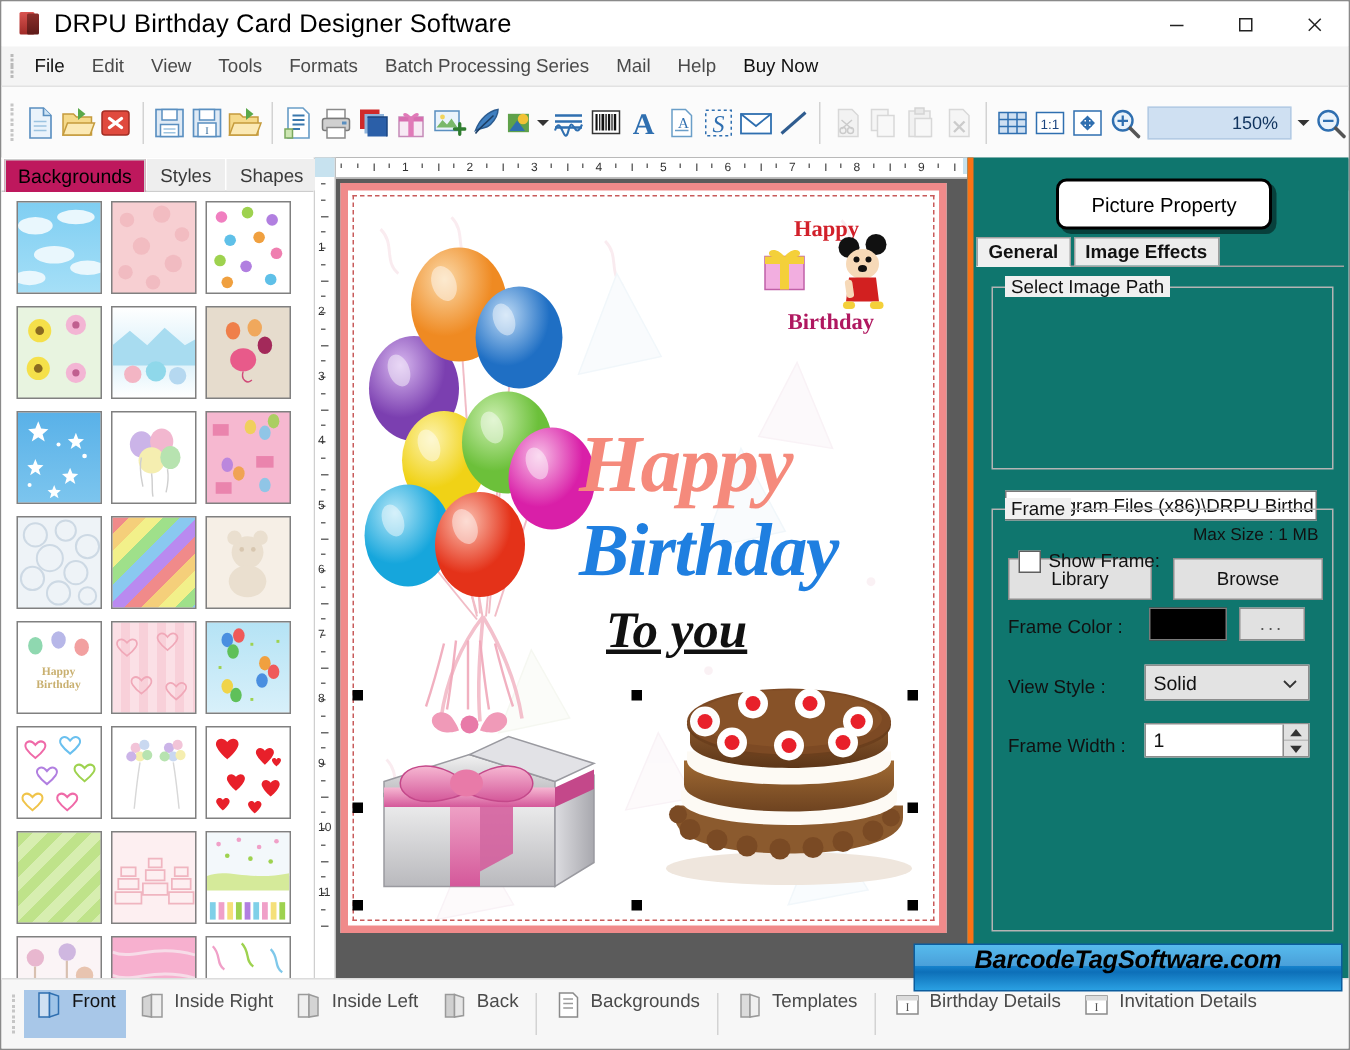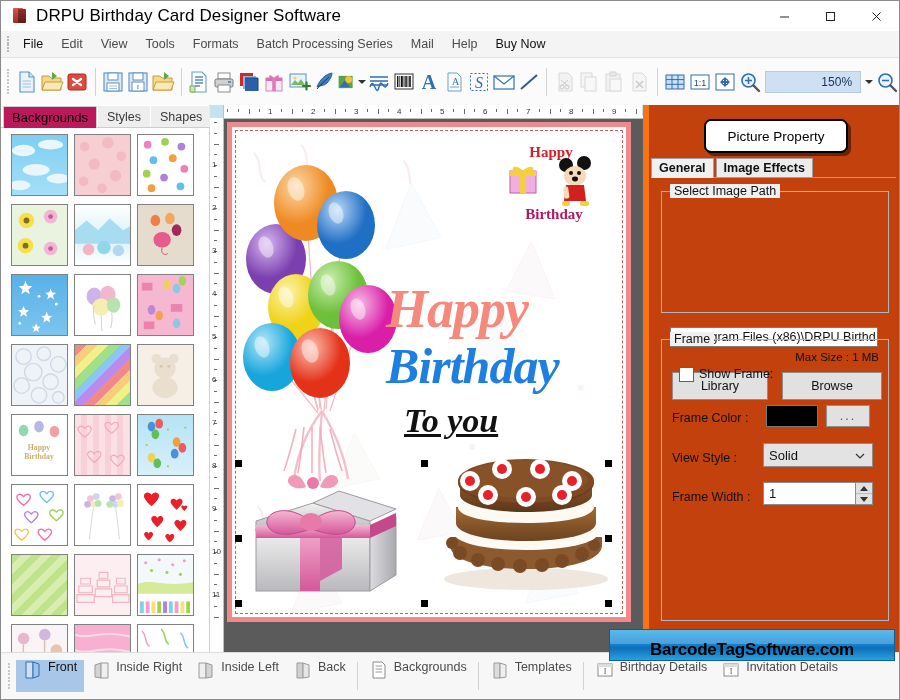--- a/index.html
+++ b/index.html
@@ -59,21 +59,21 @@
   .rcorner{position:absolute;left:0;top:0;width:13px;height:13px;background:#c7e2ef;z-index:4;}
   .rtick{position:absolute;background:#6b6b6b;}
   .rnum{position:absolute;font-size:8px;color:#333;font-family:"Liberation Sans",sans-serif;line-height:1;}
   .hsquare{position:absolute;background:#c7e2ef;}
   .card-wrap{position:absolute;left:17px;top:17px;width:404px;height:500px;}
   .card{position:absolute;inset:0;background:#fff;border:5px solid #f08a8a;box-sizing:border-box;}
   .card-inner{position:absolute;inset:3px;border:1px dashed #c85b5b;overflow:hidden;background:#fff;}
   .handle{position:absolute;width:7px;height:7px;background:#000;z-index:6;}
 
   
-  .rightpanel{width:250px;background:#c2410c;border-left:6px solid #f97316;position:relative;}
+  .rightpanel{width:250px;background:#0f766e;border-left:4px solid #f97316;position:relative;}
   .picprop{position:absolute;left:55px;top:14px;width:140px;height:30px;background:#fff;border:2px solid #000;border-radius:7px;box-shadow:3px 3px 0 rgba(0,0,0,.45);display:flex;align-items:center;justify-content:center;font-size:13.5px;color:#000;}
   .ptabs{position:absolute;left:2px;top:52px;right:3px;height:20px;display:flex;align-items:flex-end;border-bottom:1px solid #a0a0a0;}
   .ptab{padding:2px 7px;font-size:12.5px;background:#ececec;border:1px solid #a0a0a0;border-bottom:none;margin-right:2px;color:#111;}
   .ptab.active{background:#f0f0f0;border-color:#a0a0a0;position:relative;top:1px;font-weight:bold;border-bottom:1px solid #f0f0f0;}
   .ptab.bold{font-weight:bold;}
   .gbox{position:absolute;border:1px solid #b4b4b4;background:transparent;}
   .glegend{position:absolute;top:-8px;left:8px;background:#f0f0f0;padding:0 4px;font-size:12.5px;color:#111;}
   .txtinput{position:absolute;background:#fff;border:1px solid #7a7a7a;font-size:12.5px;color:#111;padding:2px 4px;box-sizing:border-box;display:flex;align-items:center;overflow:hidden;white-space:nowrap;}
   .maxsize{position:absolute;font-size:11.5px;color:#111;text-align:right;}
   .btn{position:absolute;background:#e1e1e1;border:1px solid #8d8d8d;font-size:12.5px;color:#111;display:flex;align-items:center;justify-content:center;}
@@ -93,22 +93,22 @@
   .bgrip{width:7px;height:26px;display:flex;flex-direction:column;justify-content:space-between;margin-right:3px;}
   .bgrip i{display:block;width:2px;height:2px;background:#c6c6c6;margin-left:2px;}
   .bbtn{height:32px;display:flex;align-items:flex-start;padding:0 7px;font-size:12.5px;color:#4a4a4a;}
   .bbtn.active{background:#a8c7e8;color:#111;}
   .bsep{width:1px;height:28px;background:#d3d3d3;margin:0 4px;}
   .bkicon{width:20px;height:20px;margin-right:5px;position:relative;flex:none;}
 
   
   .watermark{position:absolute;left:608px;top:628px;width:284px;height:30px;
     background:linear-gradient(180deg,#27a8e8 0%,#1886d0 45%,#0d6fb8 60%,#2aa0e2 100%);
-    border:1px solid #0b5d9e;display:flex;align-items:flex-end;justify-content:center;
-    color:#000;font-weight:bold;font-size:17px;z-index:30;letter-spacing:-.2px;}
+    border:1px solid #0b5d9e;display:flex;align-items:flex-start;justify-content:center;
+    color:#000;font-weight:bold;font-size:17px;z-index:30;letter-spacing:-.2px;font-style:italic;}
   .watermark .sheen{position:absolute;left:0;top:0;right:0;height:45%;background:rgba(255,255,255,.22);}
   .wm-text{position:relative;z-index:2;}
 </style>
 </head>
 <body>
 
 <div id="app">
 
   <div class="titlebar">
     <div class="app-icon">

